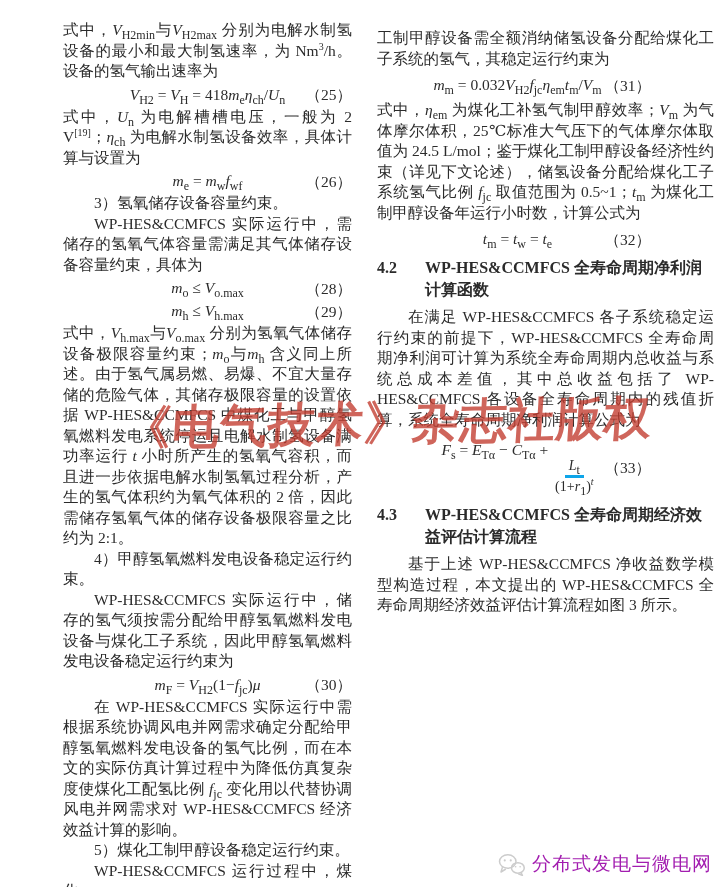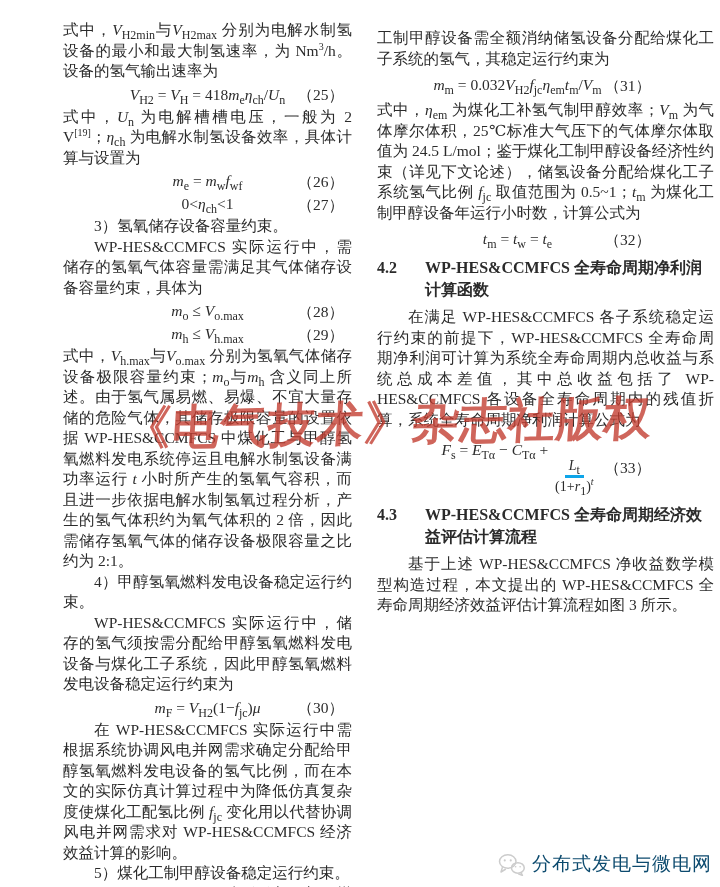--- a/index.html
+++ b/index.html
@@ -15,21 +15,21 @@
   .col-right{left:377px;top:28px;width:337px;}
 
   p.para{margin:0;font-size:15.5px;line-height:20.5px;text-align:justify;text-justify:inter-ideograph;}
   p.para.indent{text-indent:2em;}
   sub{font-size:12px;line-height:0;}
   sup{font-size:10px;line-height:0;}
   i{font-style:italic;}
 
   .eq{position:relative;text-align:center;font-size:15.5px;line-height:21px;margin:2px 0;}
   .eq .eq-body{display:inline-block;}
-  .eq .eq-num{position:absolute;right:8px;top:50%;transform:translateY(-50%);font-size:15.5px;}
+  .eq .eq-num{position:absolute;right:0;top:50%;transform:translateY(-50%);font-size:15.5px;}
   .col-right .eq{padding-right:56px;margin:5px 0;}
   .col-right .eq .eq-num{right:63px;}
   .eq.tall{margin:9px 0;}
 
   .frac{display:inline-flex;flex-direction:column;align-items:center;vertical-align:-15px;margin-left:3px;font-size:14px;line-height:16px;}
   .fr-n{display:block;padding:0 4px 1px;border-bottom:3px solid #0ea5e9;}
   .fr-d{display:block;padding-top:1px;}
 
   .heading{display:flex;margin:8px 0 6px;font-weight:bold;font-size:16px;line-height:22px;}
   .h-num{width:38px;flex:none;}
@@ -54,21 +54,20 @@
 </head>
 <body>
 
 <div class="page">
 
   <div class="col col-left">
       <p class="para">式中，<i>V</i><sub>H2min</sub>与<i>V</i><sub>H2max</sub> 分别为电解水制氢设备的最小和最大制氢速率，为 Nm<sup>3</sup>/h。设备的氢气输出速率为</p>
       <div class="eq"><span class="eq-body"><i>V</i><sub>H2</sub> = <i>V</i><sub>H</sub> = 418<i>m</i><sub>e</sub><i>η</i><sub>ch</sub>/<i>U</i><sub>n</sub></span><span class="eq-num">（25）</span></div>
       <p class="para">式中，<i>U</i><sub>n</sub> 为电解槽槽电压，一般为 2 V<sup>[19]</sup>；<i>η</i><sub>ch</sub> 为电解水制氢设备效率，具体计算与设置为</p>
       <div class="eq"><span class="eq-body"><i>m</i><sub>e</sub> = <i>m</i><sub>w</sub><i>f</i><sub>wf</sub></span><span class="eq-num">（26）</span></div>
-      <div class="eq"><span class="eq-body">0&lt;<i>η</i><sub>ch</sub>&lt;1</span><span class="eq-num">（27）</span></div>
       <p class="para indent">3）氢氧储存设备容量约束。</p>
       <p class="para indent">WP-HES&amp;CCMFCS 实际运行中，需储存的氢氧气体容量需满足其气体储存设备容量约束，具体为</p>
       <div class="eq"><span class="eq-body"><i>m</i><sub>o</sub> ≤ <i>V</i><sub>o.max</sub></span><span class="eq-num">（28）</span></div>
       <div class="eq"><span class="eq-body"><i>m</i><sub>h</sub> ≤ <i>V</i><sub>h.max</sub></span><span class="eq-num">（29）</span></div>
       <p class="para">式中，<i>V</i><sub>h.max</sub>与<i>V</i><sub>o.max</sub> 分别为氢氧气体储存设备极限容量约束；<i>m</i><sub>o</sub>与<i>m</i><sub>h</sub> 含义同上所述。由于氢气属易燃、易爆、不宜大量存储的危险气体，其储存极限容量的设置依据 WP-HES&amp;CCMFCS 中煤化工与甲醇氢氧燃料发电系统停运且电解水制氢设备满功率运行 <i>t</i> 小时所产生的氢氧气容积，而且进一步依据电解水制氢氧过程分析，产生的氢气体积约为氧气体积的 2 倍，因此需储存氢氧气体的储存设备极限容量之比约为 2:1。</p>
       <p class="para indent">4）甲醇氢氧燃料发电设备稳定运行约束。</p>
       <p class="para indent">WP-HES&amp;CCMFCS 实际运行中，储存的氢气须按需分配给甲醇氢氧燃料发电设备与煤化工子系统，因此甲醇氢氧燃料发电设备稳定运行约束为</p>
       <div class="eq"><span class="eq-body"><i>m</i><sub>F</sub> = <i>V</i><sub>H2</sub>(1−<i>f</i><sub>jc</sub>)<i>μ</i></span><span class="eq-num">（30）</span></div>
       <p class="para indent">在 WP-HES&amp;CCMFCS 实际运行中需根据系统协调风电并网需求确定分配给甲醇氢氧燃料发电设备的氢气比例，而在本文的实际仿真计算过程中为降低仿真复杂度使煤化工配氢比例 <i>f</i><sub>jc</sub> 变化用以代替协调风电并网需求对 WP-HES&amp;CCMFCS 经济效益计算的影响。</p>
       <p class="para indent">5）煤化工制甲醇设备稳定运行约束。</p>
@@ -90,21 +89,21 @@
           </span></span><span class="eq-num">（33）</span></div>
       <h3 class="heading">
         <span class="h-num">4.3</span>
         <span class="h-title">WP-HES&amp;CCMFCS 全寿命周期经济效益评估计算流程</span>
       </h3>
       <p class="para indent">基于上述 WP-HES&amp;CCMFCS 净收益数学模型构造过程，本文提出的 WP-HES&amp;CCMFCS 全寿命周期经济效益评估计算流程如图 3 所示。</p>
     </div>
 
   <div class="watermark" style="color: rgb(194, 59, 46);">《电气技术》杂志社版权</div>
 
-  <div class="footer" style="color: #0c4a6e;">
+  <div class="footer" style="color: #a21caf;">
     <span>
       <svg width="27" height="23" viewBox="0 0 36 30">
         <g fill="none" stroke="#cccccc" stroke-width="2" stroke-linejoin="round">
           <ellipse cx="13" cy="11" rx="11" ry="9"></ellipse>
           <path d="M6 18.5 L4 25 L10.5 21"></path>
           <ellipse cx="26.5" cy="19.5" rx="8.5" ry="7"></ellipse>
           <path d="M30.5 25.5 L32.5 29.5 L27 27.5"></path>
         </g>
         <g fill="#cccccc">
           <circle cx="9" cy="9.5" r="1.4"></circle>

